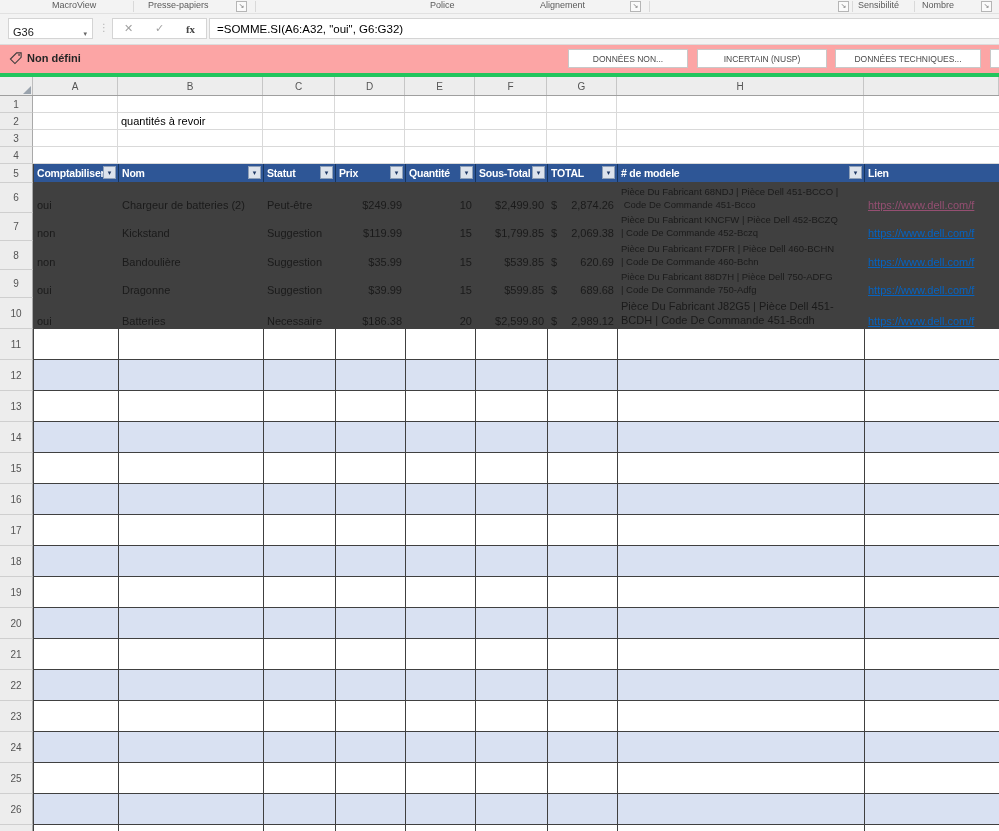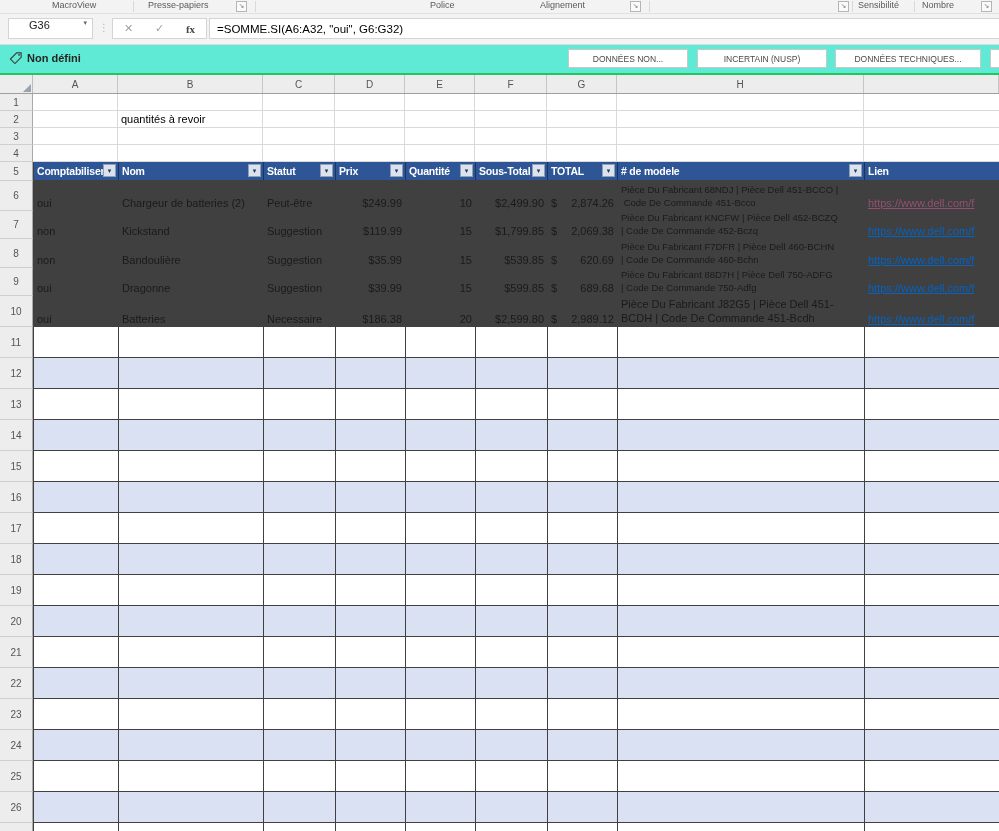--- a/index.html
+++ b/index.html
@@ -9,30 +9,30 @@
   
   #ribbon-strip{position:relative;height:13px;background:#f3f3f3;border-bottom:1px solid #e1e1e1;
                 font-size:9px;color:#5a5a5a;overflow:hidden}
   .rgl{position:absolute;top:0;white-space:nowrap}
   .rsep{position:absolute;top:1px;width:1px;height:11px;background:#d9d9d9}
   .launcher{position:absolute;top:1px;width:9px;height:9px;border:1px solid #b5b5b5;
             font-size:7px;line-height:8px;text-align:center;color:#777;background:#fafafa}
   
   #formula-row{position:relative;height:30px;background:#f3f3f3;border-bottom:1px solid #dcdcdc}
   .fbox{position:absolute;top:4px;height:21px;background:#fff;border:1px solid #d4d4d4;box-sizing:border-box}
-  #name-box{left:8px;width:85px;display:flex;align-items:flex-start;padding-left:20px}
+  #name-box{left:8px;width:85px;display:flex;align-items:flex-end;padding-left:4px}
   #name-box .nbarrow{margin-left:auto;margin-right:5px;font-size:7px;color:#666}
   #nb-sep{position:absolute;left:99px;top:8px;color:#b5b5b5;font-size:10px;letter-spacing:0}
   #fn-box{left:112px;width:95px;display:flex;align-items:center;justify-content:space-around}
   #fn-box .gly{color:#a0a0a0;font-size:11px}
   #fn-box .fx{font-family:"Liberation Serif",serif;color:#444;font-weight:bold}
   #formula-box{left:209px;right:0;display:flex;align-items:center;padding-left:7px;
                font-size:11.5px;color:#000;white-space:pre;border-right:none}
   
-  #sens-bar{position:relative;height:28px;background:#5eead4;border-bottom:2px solid #22c55e}
+  #sens-bar{position:relative;height:28px;background:#fca5a5;border-bottom:4px solid #22c55e}
   #sens-label{position:absolute;left:27px;top:7px;font-weight:bold;color:#262626;font-size:11px}
   #tag-icon{position:absolute;left:8px;top:6px}
   .sbtn{position:absolute;top:4px;height:19px;box-sizing:border-box;border:1px solid #c8c8c8;background:#fff;
         font-size:8.5px;color:#4a4a4a;display:flex;align-items:center;justify-content:center;
         white-space:nowrap;overflow:hidden}
   
   #grid{position:relative}
   .r{display:flex;width:999px;box-sizing:border-box}
   .rh{width:33px;flex:0 0 33px;background:#ededed;border-right:1px solid #a9a9a9;border-bottom:1px solid #cfcfcf;
       box-sizing:border-box;display:flex;align-items:center;justify-content:center;

